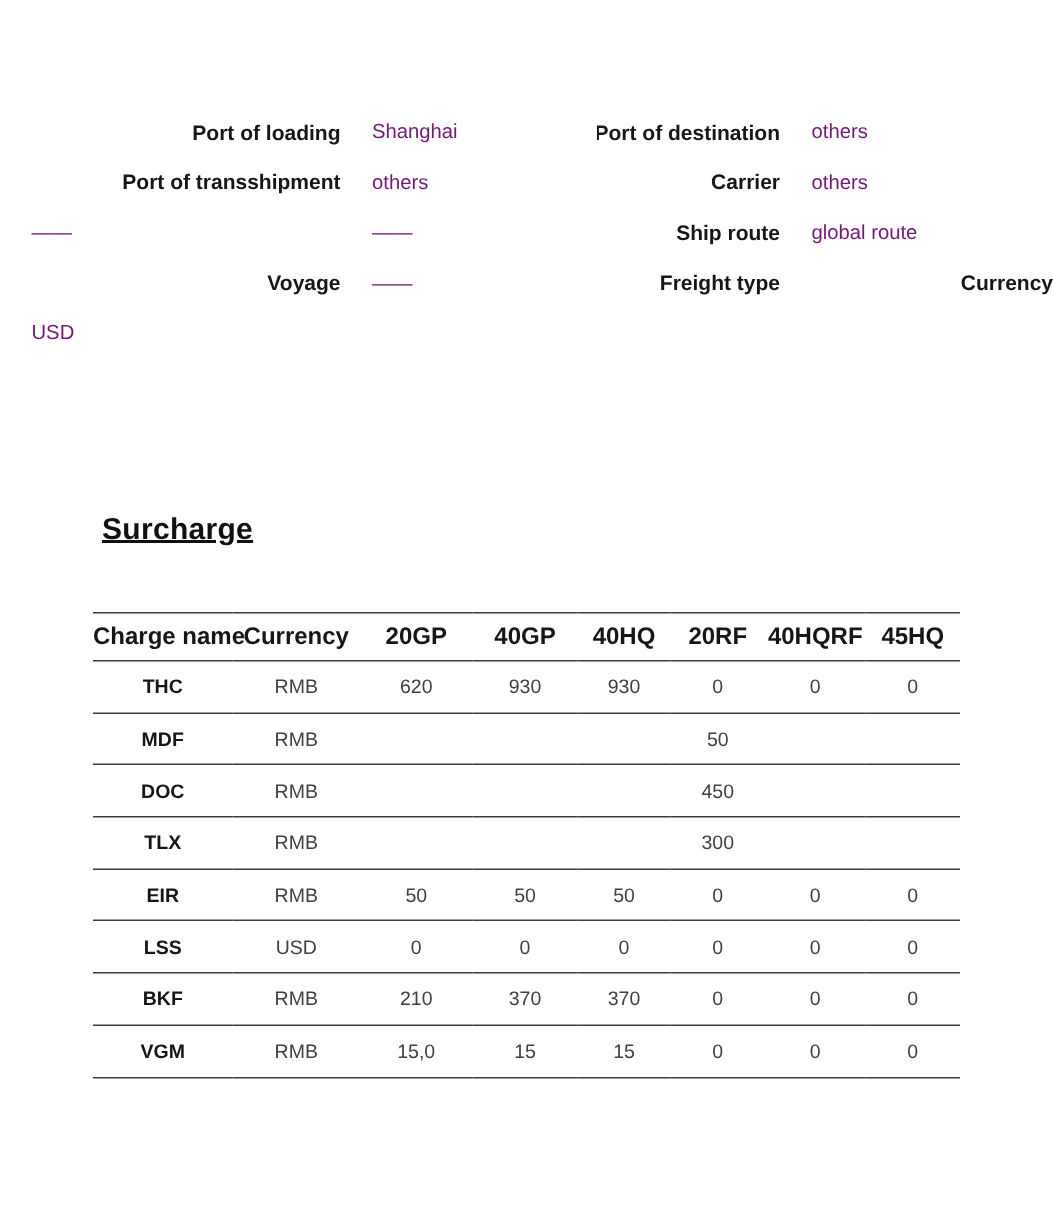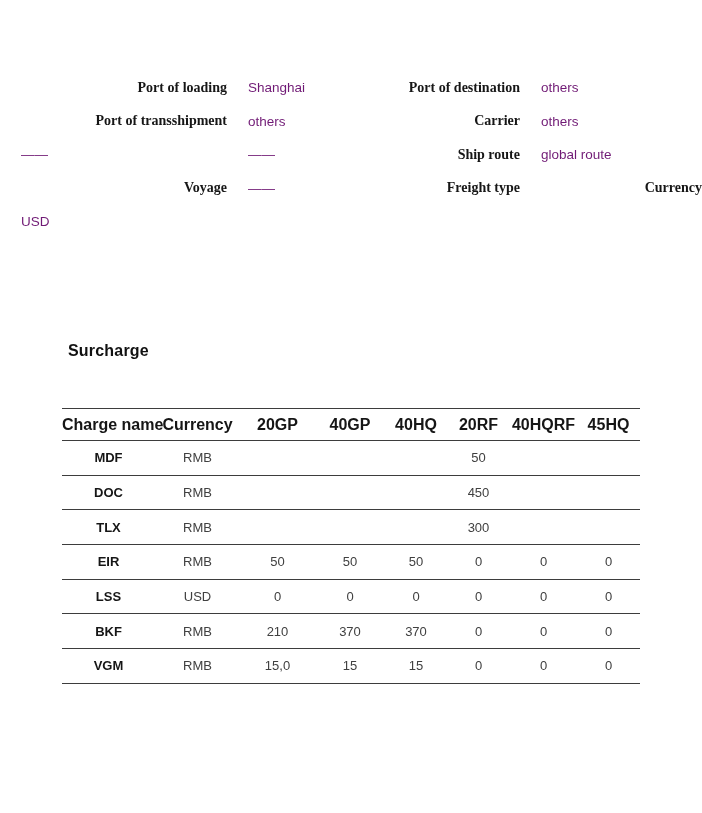--- a/index.html
+++ b/index.html
@@ -28,37 +28,37 @@
     display: flex;
     align-items: center;
     overflow: hidden;
     white-space: nowrap;
   }
   .info-label {
     justify-content: flex-end;
     font-weight: 700;
     font-size: 14px;
     color: #161616;
-    font-family: Liberation Serif, serif;
   }
   .info-value {
     justify-content: flex-start;
     padding-left: 21px;
     font-size: 13.5px;
     color: #701a75;
   }
 
   
   .section-title {
     position: absolute;
     left: 68px; top: 342px;
-    font-size: 16px;
+    font-size: 20px;
     font-weight: 700;
     color: #111111;
     letter-spacing: 0.2px;
+    text-decoration: underline;
   }
 
   
   table.surcharge {
     position: absolute;
     left: 62px; top: 408px;
     width: 578px;
     border-collapse: collapse;
     table-layout: fixed;
     border-top: 1px solid #3d3d3d;
@@ -136,20 +136,30 @@
         <th>20GP</th>
         <th>40GP</th>
         <th>40HQ</th>
         <th>20RF</th>
         <th>40HQRF</th>
         <th>45HQ</th>
       </tr>
     </thead>
     <tbody>
         <tr>
+          <td>THC</td>
+          <td>RMB</td>
+          <td>620</td>
+          <td>930</td>
+          <td>930</td>
+          <td>0</td>
+          <td>0</td>
+          <td>0</td>
+        </tr>
+        <tr>
           <td>MDF</td>
           <td>RMB</td>
           <td></td>
           <td></td>
           <td></td>
           <td>50</td>
           <td></td>
           <td></td>
         </tr>
         <tr>

